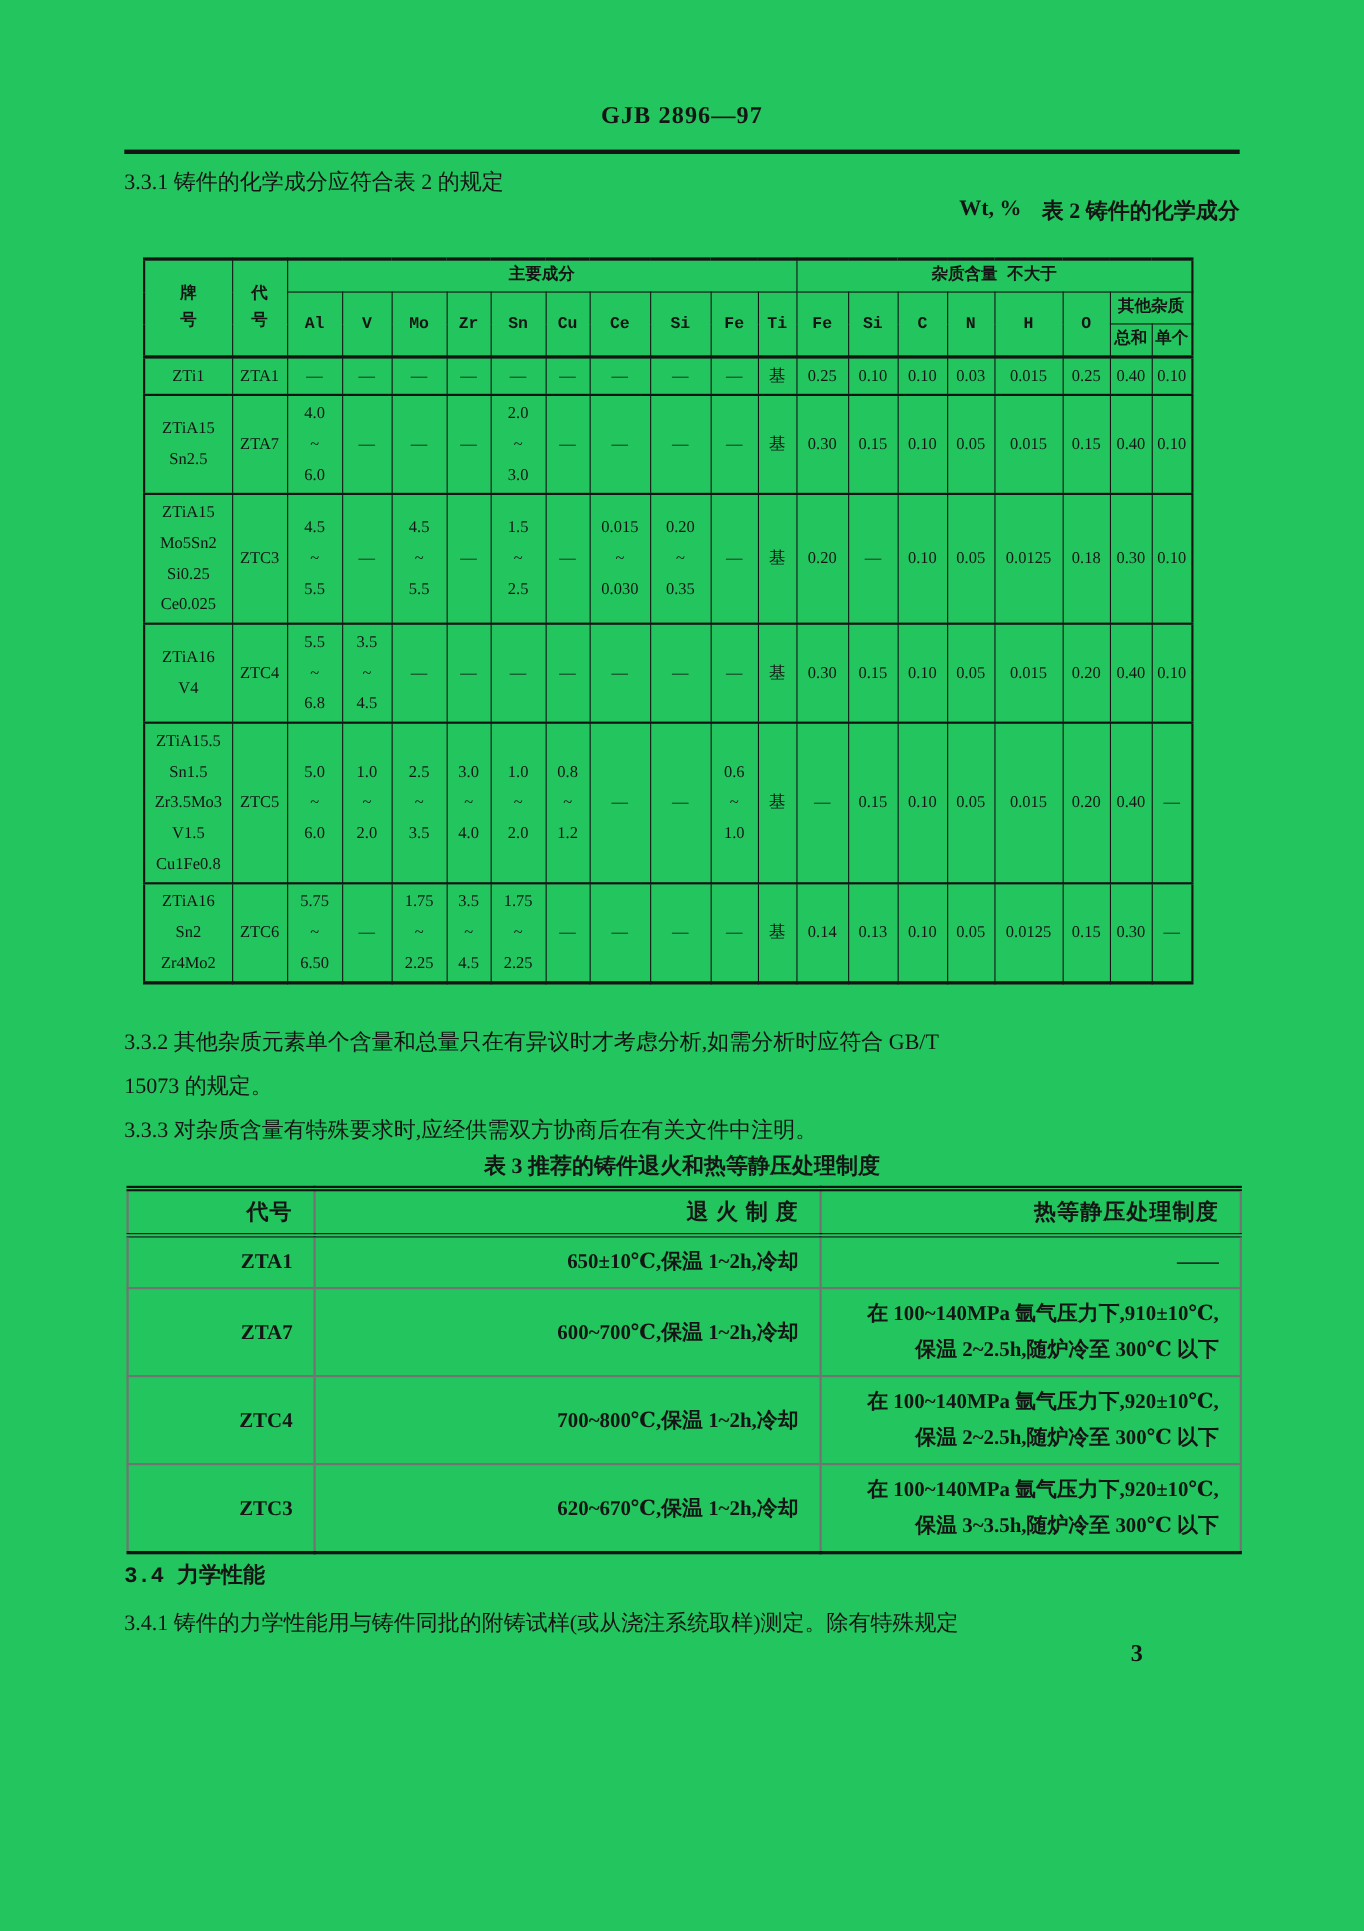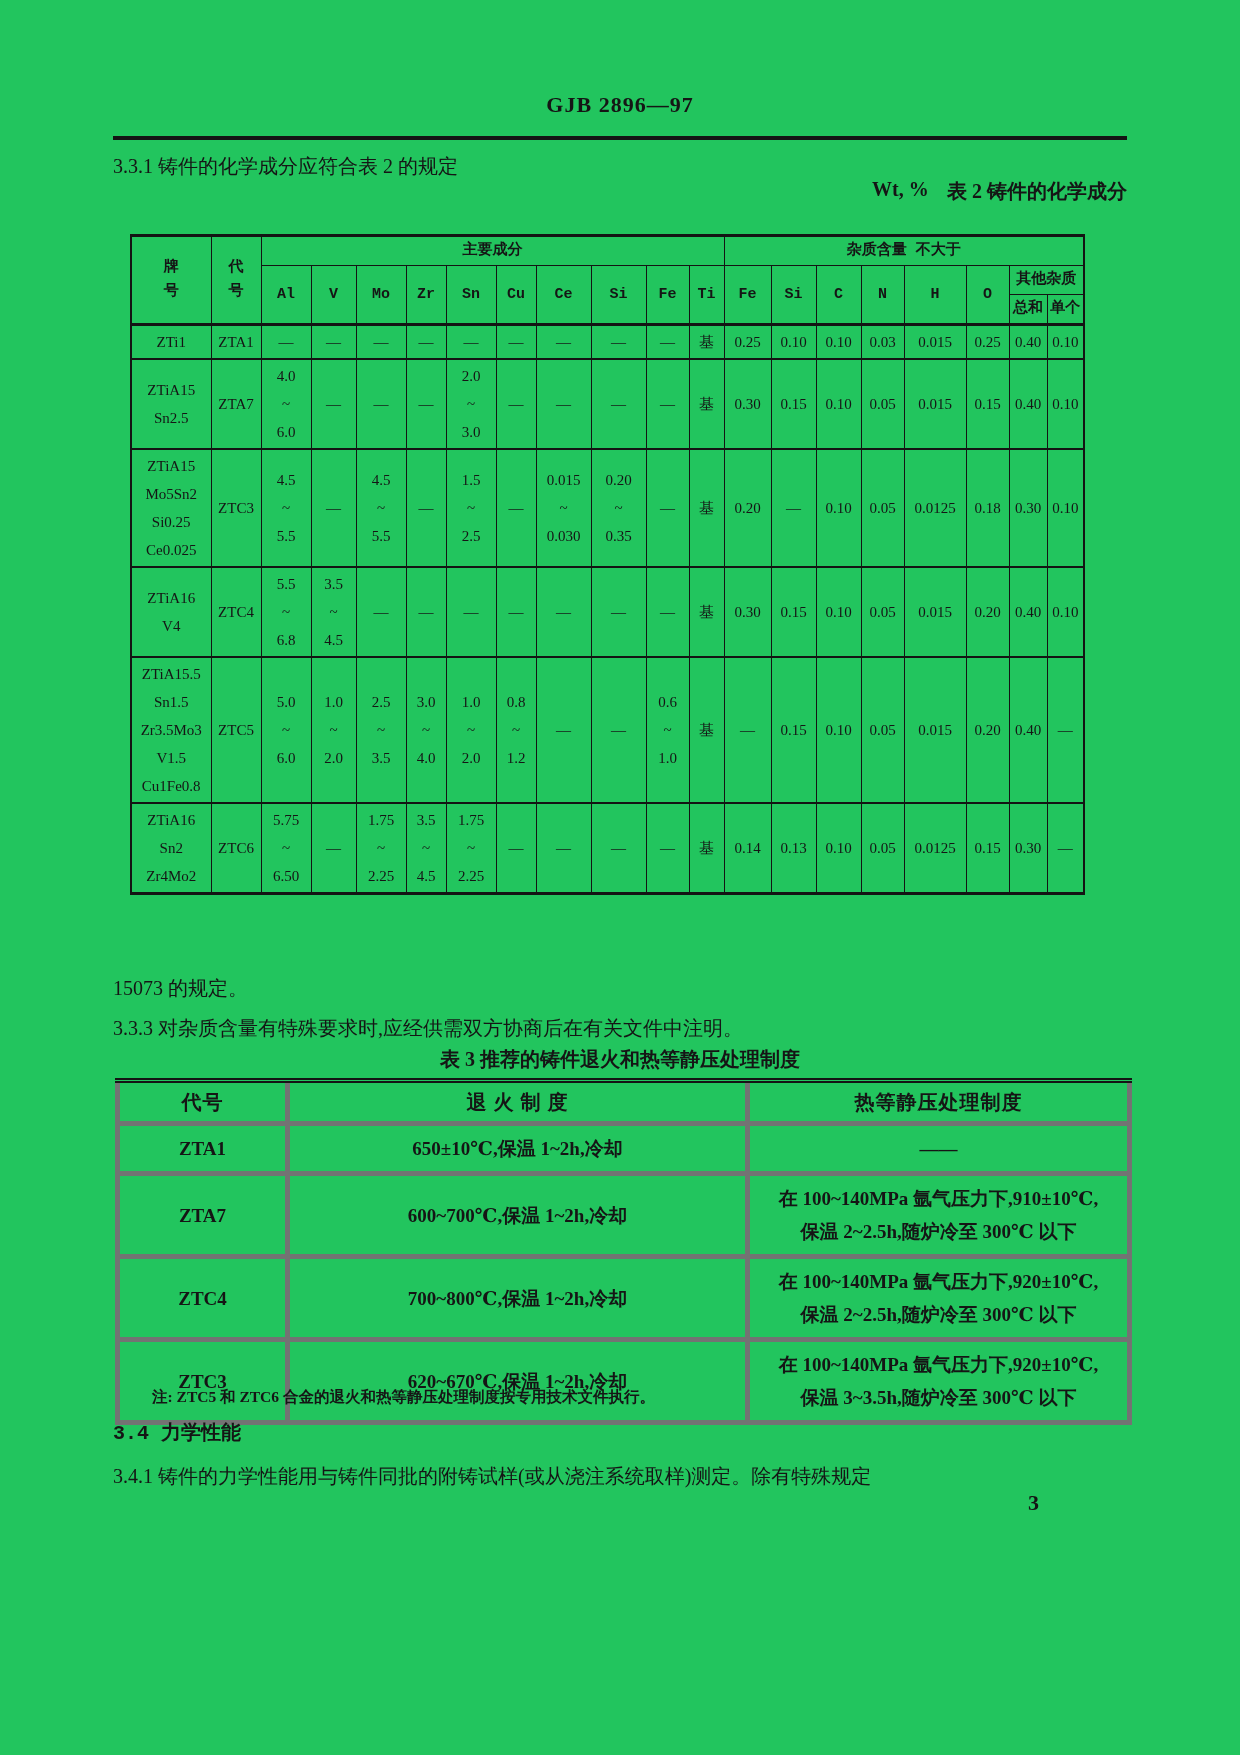--- a/index.html
+++ b/index.html
@@ -23,22 +23,22 @@
   .t2 thead{border-bottom:3px solid #141414;}
   .t2 tbody tr{border-top:2.5px solid #141414;}
   .t2 td{line-height:28px;}
   .p332a{top:928px;}
   .p332b{top:968px;}
   .p333{top:1008px;}
   .t3cap{position:absolute;top:1046px;left:113px;width:1014px;text-align:center;
          font-size:20px;font-weight:bold;}
   .t3{position:absolute;top:1078px;left:115px;width:1012px;
       border:2px solid #141414;border-top:5px double #141414;border-bottom:3px solid #141414;}
-  .t3 th,.t3 td{border:5px solid #737373;text-align:center;vertical-align:middle;
-      padding:6px 8px;white-space:pre-line;}
+  .t3 th,.t3 td{border:2px solid #737373;text-align:right;vertical-align:middle;
+      padding:6px 19px;white-space:pre-line;}
   .t3 th{font-size:20px;font-weight:bold;letter-spacing:1px;line-height:26px;}
   .t3 td{font-size:19px;font-weight:600;line-height:33px;}
   .t3 thead{border-bottom:4px double #141414;}
   .t3 tbody tr{border-top:2px solid #141414;}
   .note{position:absolute;top:1386px;left:152px;width:975px;
         font-size:15.5px;font-weight:600;line-height:22px;}
   .p34{top:1414px;font-weight:bold;font-family:Liberation Mono, monospace;}
   .p341{top:1456px;}
   .pagenum{position:absolute;top:1490px;left:1028px;font-size:22px;font-weight:600;}
 </style>
@@ -291,20 +291,21 @@
           <td>0.10</td>
           <td>0.05</td>
           <td>0.0125</td>
           <td>0.15</td>
           <td>0.30</td>
           <td>—</td>
         </tr>
       </tbody>
   </table>
 
+  <div class="para p332a">3.3.2  其他杂质元素单个含量和总量只在有异议时才考虑分析,如需分析时应符合 GB/T</div>
   <div class="para p332b">15073 的规定。</div>
   <div class="para p333">3.3.3  对杂质含量有特殊要求时,应经供需双方协商后在有关文件中注明。</div>
 
   <div class="t3cap">表 3   推荐的铸件退火和热等静压处理制度</div>
 
   <table class="t3">
     <colgroup>
       <col style="width:170px">
         <col style="width:460px">
         <col style="width:382px">
@@ -336,19 +337,18 @@
         </tr>
         <tr>
           <td>ZTC3</td>
           <td>620~670℃,保温 1~2h,冷却</td>
           <td>在 100~140MPa 氩气压力下,920±10℃,
 保温 3~3.5h,随炉冷至 300℃ 以下</td>
         </tr>
       </tbody>
   </table>
 
-  <div class="note">注: ZTC5 和 ZTC6 合金的退火和热等静压处理制度按专用技术文件执行。</div>
   <div class="para p34">3.4  力学性能</div>
   <div class="para p341">3.4.1  铸件的力学性能用与铸件同批的附铸试样(或从浇注系统取样)测定。除有特殊规定</div>
 
   <div class="pagenum">3</div>
 
 </div>
 
 </body></html>

